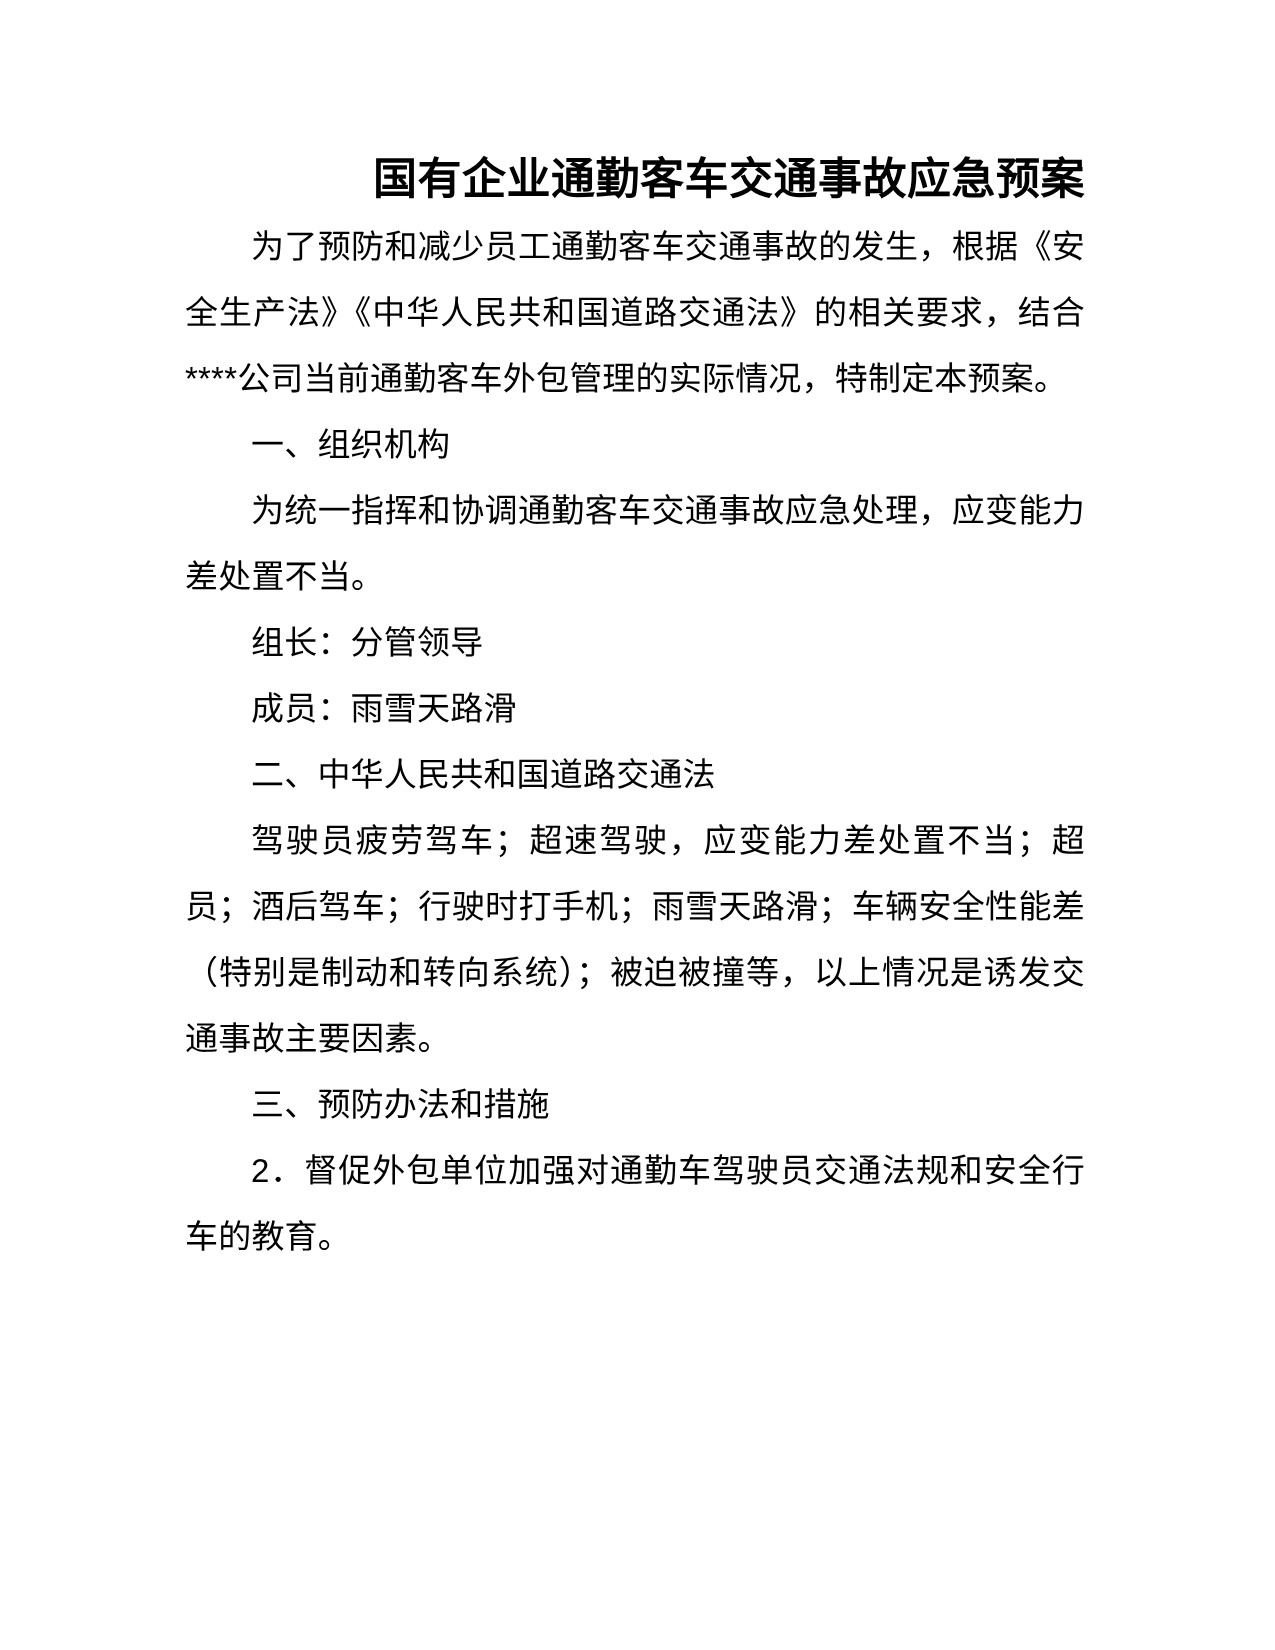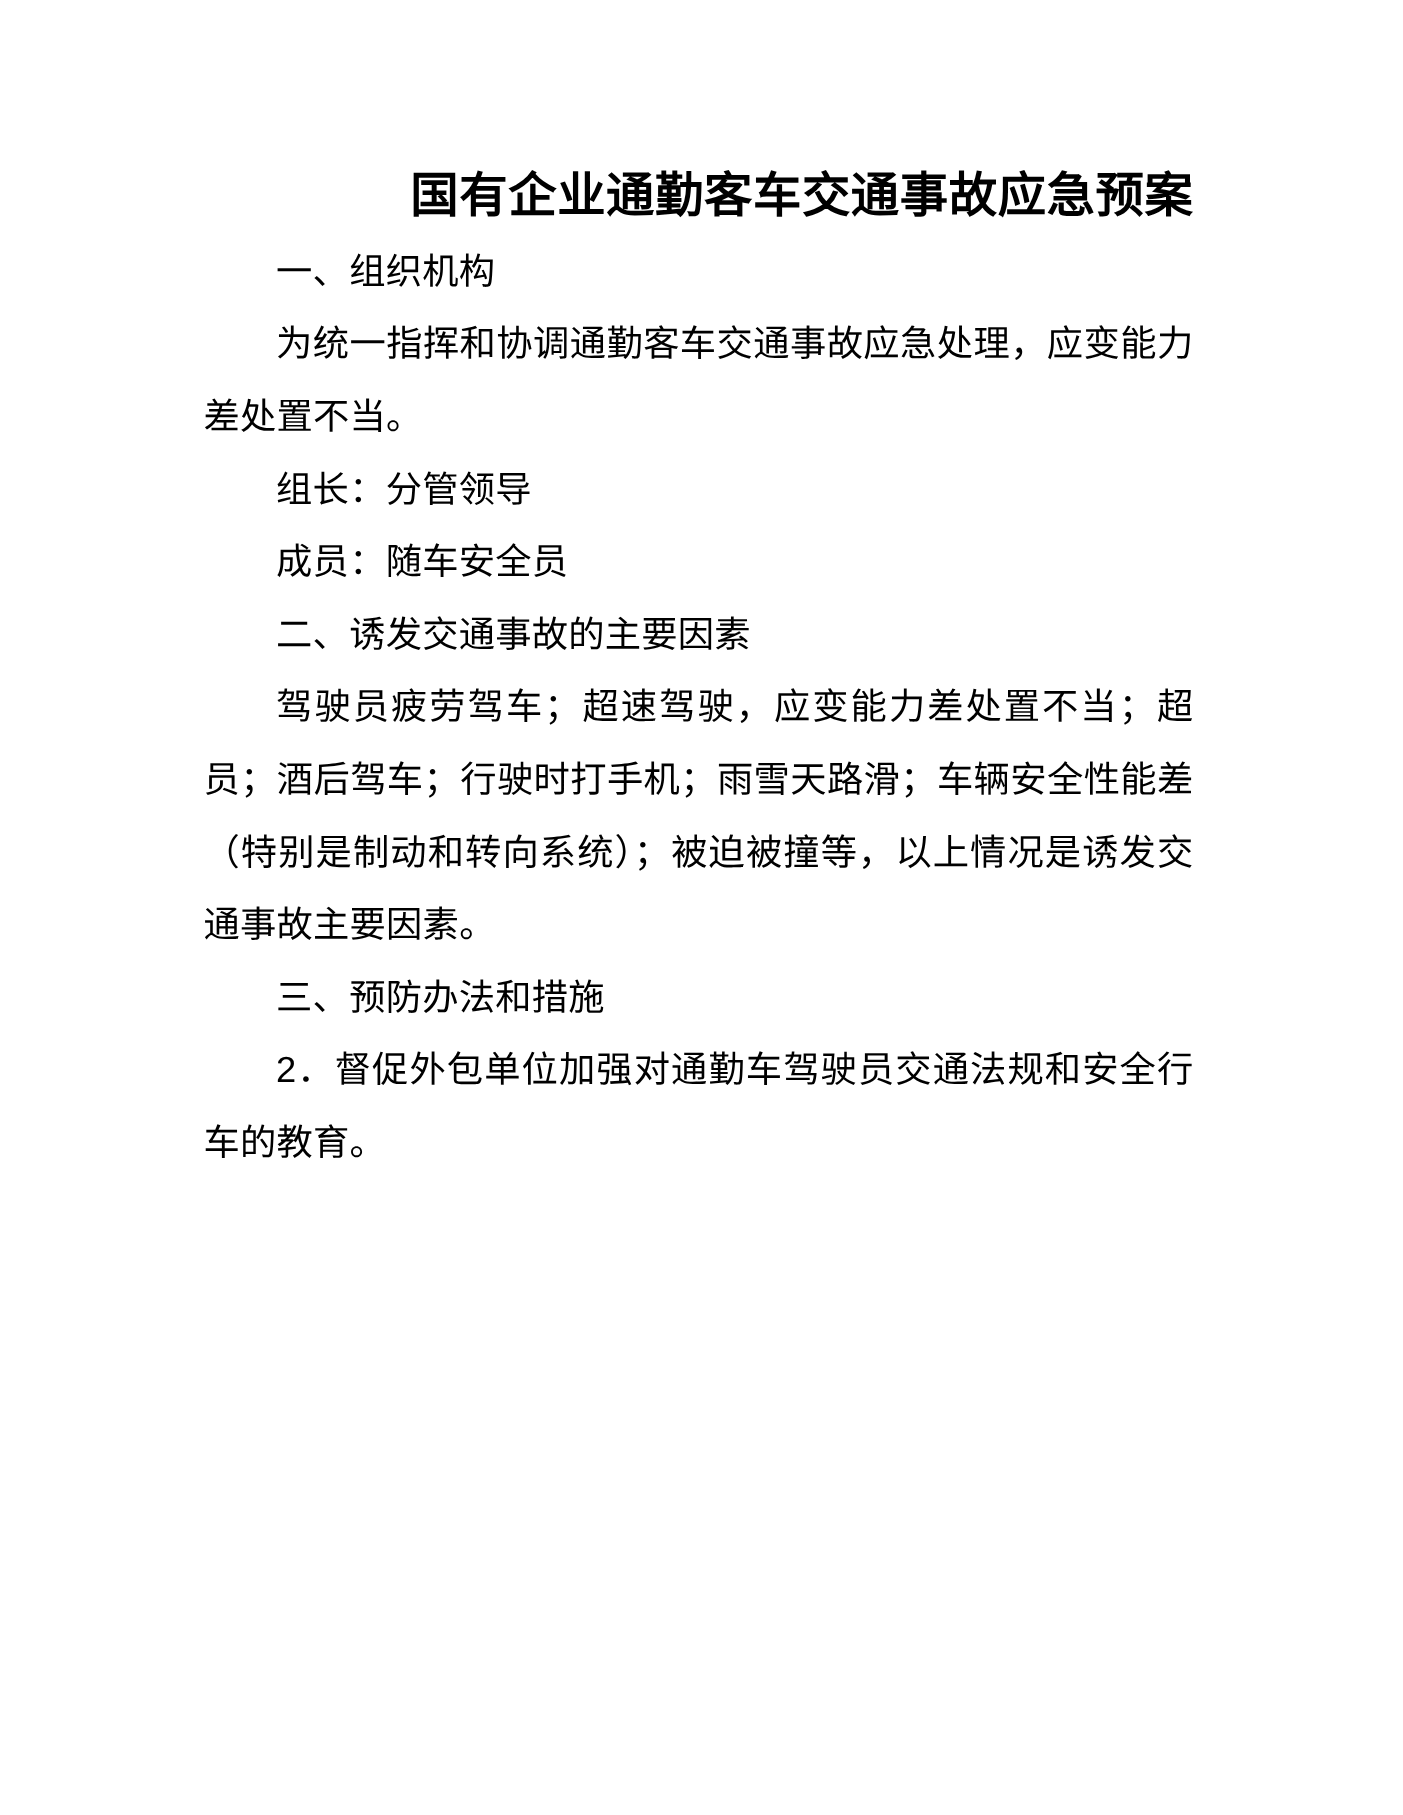--- a/index.html
+++ b/index.html
@@ -44,23 +44,24 @@
     word-break: normal;
   }
 </style>
 </head>
 <body>
 
 <div class="page">
   <div class="content">
     <h1 class="doc-title">国有企业通勤客车交通事故应急预案</h1>
     <div id="blocks">
+        <p class="block">为了预防和减少员工通勤客车交通事故的发生，根据《安全生产法》《中华人民共和国道路交通法》的相关要求，结合****公司当前通勤客车外包管理的实际情况，特制定本预案。</p>
         <p class="block">一、组织机构</p>
         <p class="block">为统一指挥和协调通勤客车交通事故应急处理，应变能力差处置不当。</p>
         <p class="block">组长：分管领导</p>
-        <p class="block">成员：随车安全员</p>
-        <p class="block">二、诱发交通事故的主要因素</p>
+        <p class="block">成员：雨雪天路滑</p>
+        <p class="block">二、中华人民共和国道路交通法</p>
         <p class="block">驾驶员疲劳驾车；超速驾驶，应变能力差处置不当；超员；酒后驾车；行驶时打手机；雨雪天路滑；车辆安全性能差（特别是制动和转向系统）；被迫被撞等，以上情况是诱发交通事故主要因素。</p>
         <p class="block">三、预防办法和措施</p>
         <p class="block">2．督促外包单位加强对通勤车驾驶员交通法规和安全行车的教育。</p>
       </div>
   </div>
 </div>
 
 </body></html>

